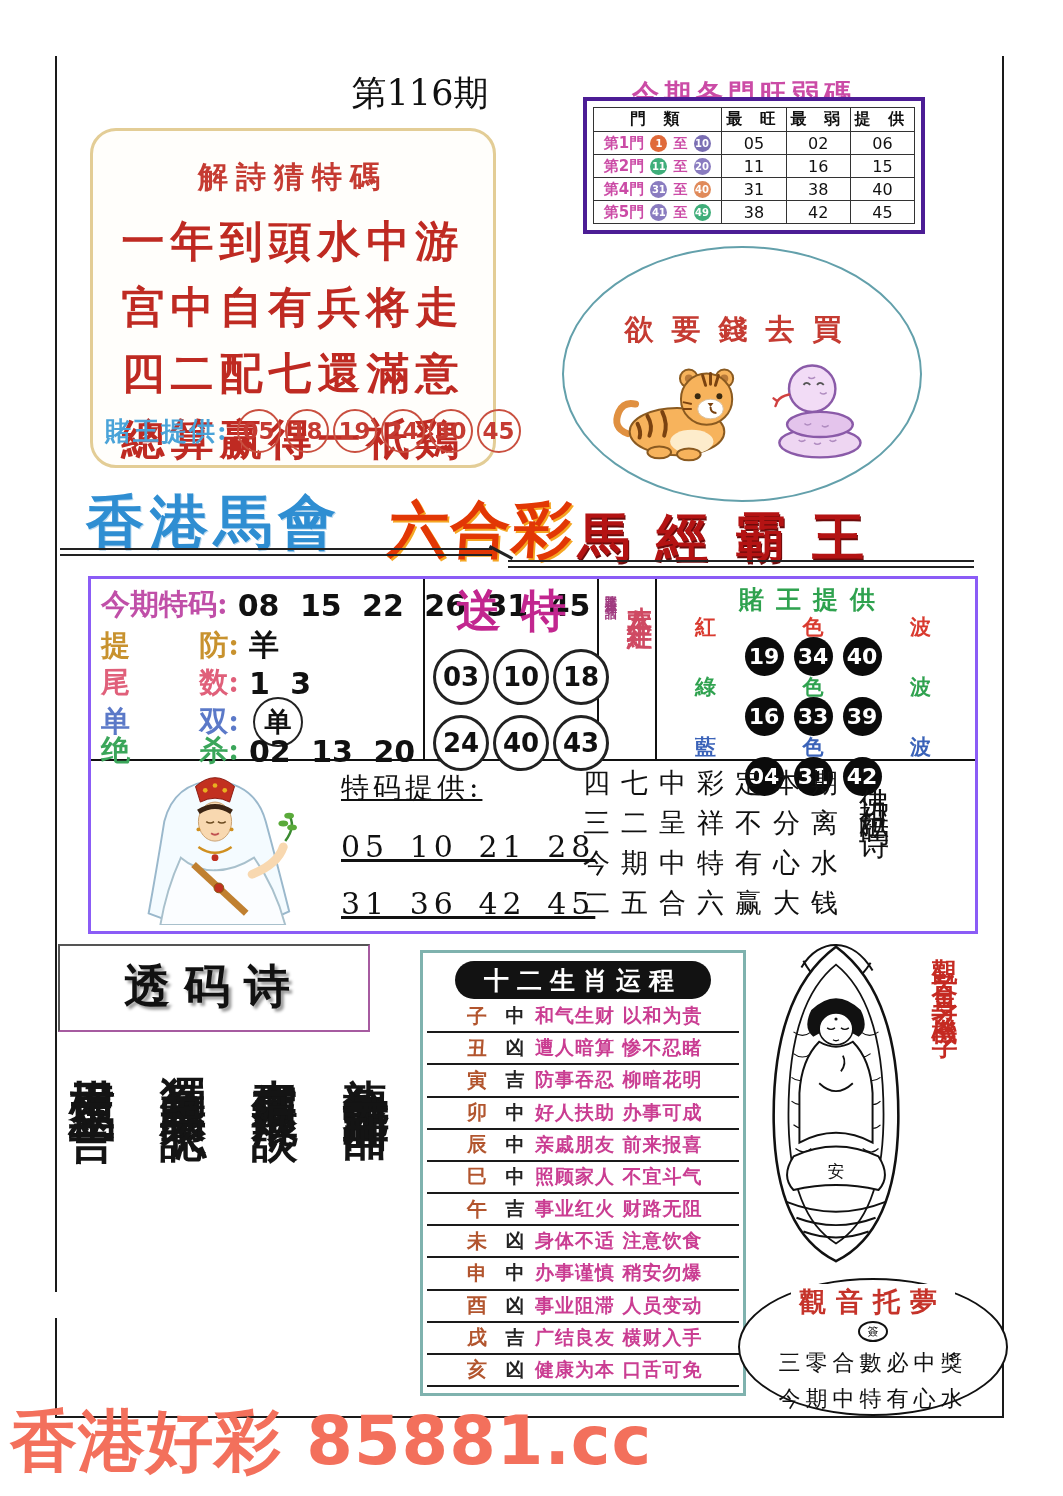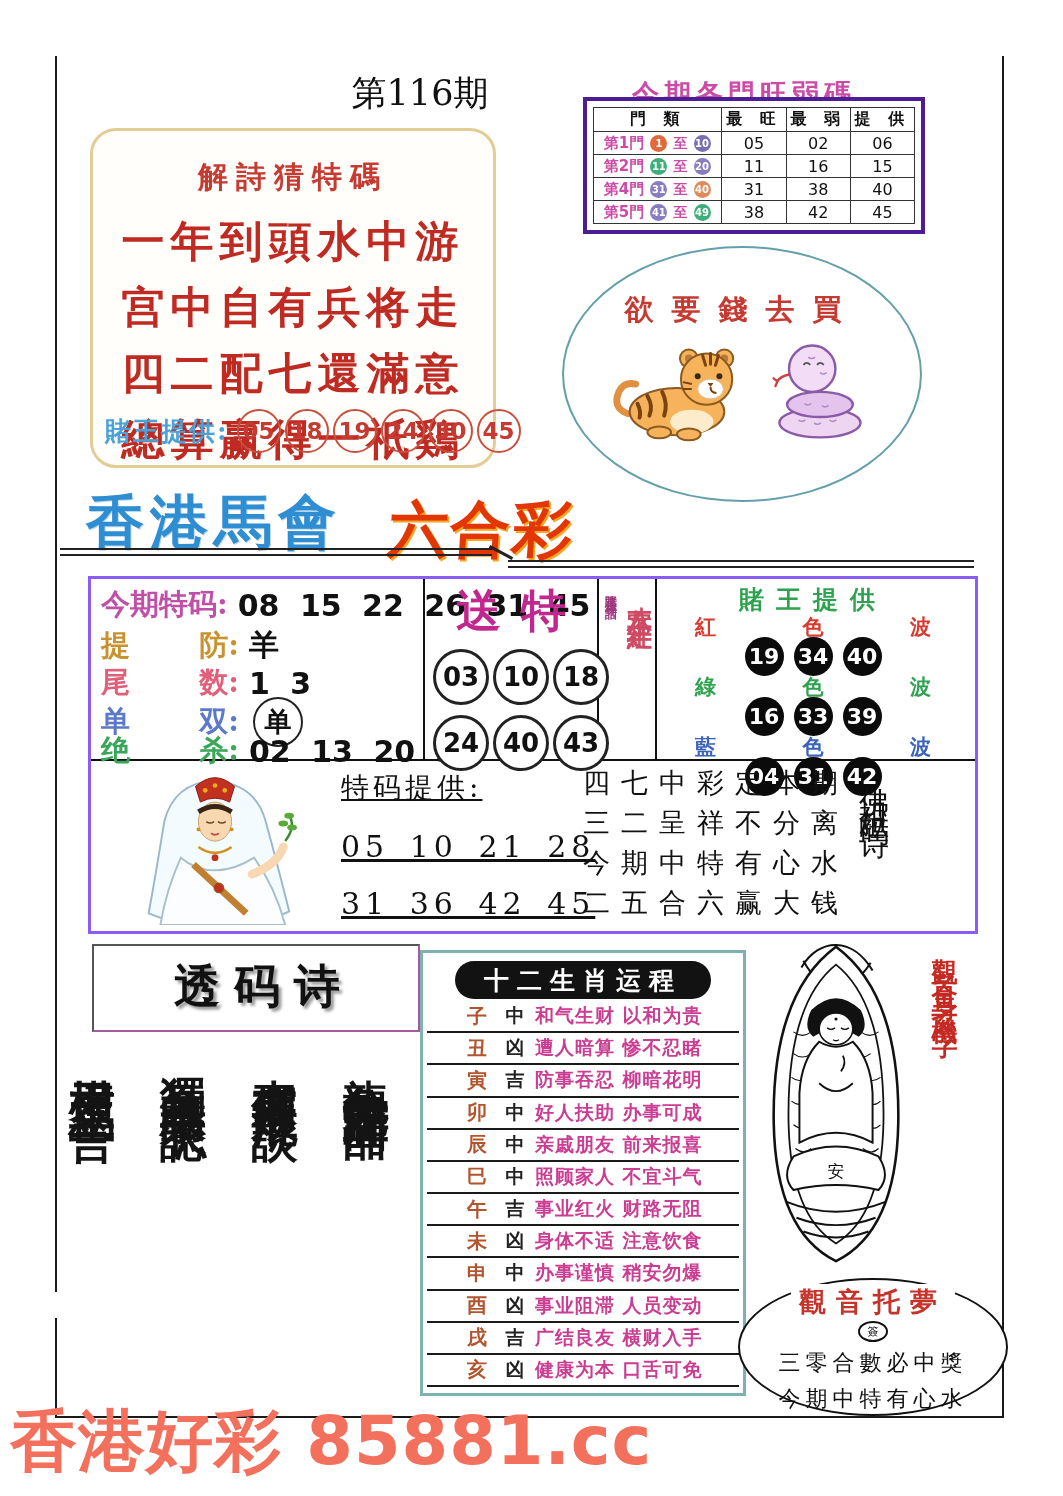--- a/index.html
+++ b/index.html
@@ -32,21 +32,21 @@
   #gate-table{width:100%;border-collapse:collapse;}
   #gate-table td,#gate-table th{border:1.5px solid #333;text-align:center;font-size:16px;color:#111;padding:1px 0;}
   #gate-table th{font-weight:bold;letter-spacing:6px;}
   .gate-name{color:#cb4ba6;font-weight:bold;font-size:15px;}
   .gball{display:inline-flex;width:17px;height:17px;border-radius:50%;color:#fff;font-size:10px;font-weight:bold;
          align-items:center;justify-content:center;vertical-align:middle;margin:0 1px;}
   .zhi{color:#cb4ba6;font-size:14px;font-weight:bold;}
 
   
   #oval{left:562px;top:246px;width:356px;height:252px;border:2px solid #63a0ab;border-radius:50%;background:#fff;}
-  #oval-text{margin-top:42px;text-align:center;color:#c53b32;font-weight:bold;font-size:29px;letter-spacing:18px;font-family:"DejaVu Serif",serif;}
+  #oval-text{margin-top:62px;text-align:center;color:#c53b32;font-weight:bold;font-size:29px;letter-spacing:18px;font-family:"DejaVu Serif",serif;}
   #animals{display:flex;justify-content:center;gap:14px;margin-top:4px;}
 
   
   #club{left:86px;top:484px;font-size:58px;font-weight:900;color:#2f8ed2;letter-spacing:6px;text-shadow:1px 1px 0 #bcd9ee;}
   #lottery{left:388px;top:490px;font-size:60px;font-weight:900;color:#e23705;letter-spacing:2px;transform:skewX(-4deg);text-shadow:2px 2px 0 #f5a623;}
   #brand{left:578px;top:503px;font-size:52px;font-weight:900;color:#b41313;letter-spacing:26px;text-shadow:1px 2px 0 #6d0b0b;}
   .dline{height:0;border-top:2px solid #222;border-bottom:2px solid #222;padding-top:4px;box-sizing:border-box;}
   #ul1{left:60px;top:548px;width:432px;}
   #ul2{left:508px;top:560px;width:466px;}
   #ulc{left:488px;top:551px;width:26px;height:0;border-top:3px solid #222;transform:rotate(28deg);}
@@ -80,21 +80,21 @@
          align-items:center;justify-content:center;font-size:22px;font-weight:bold;}
 
   #teprov{position:absolute;left:250px;top:190px;width:230px;font-family:"DejaVu Serif",serif;color:#111;text-decoration:underline;}
   #teprov .tp-label{font-size:28px;letter-spacing:4px;}
   #teprov .tp-nums{font-size:30px;letter-spacing:5px;margin-top:22px;word-spacing:6px;white-space:nowrap;}
   #bud-poem{position:absolute;left:492px;top:184px;}
   #bud-poem .bline{font-size:27px;line-height:40px;color:#111;letter-spacing:11px;font-family:"DejaVu Serif",serif;white-space:nowrap;}
   #bud-title{position:absolute;left:762px;top:186px;height:160px;font-size:30px;color:#111;letter-spacing:10px;font-family:"DejaVu Serif",serif;}
 
   
-  #touma-box{left:92px;top:944px;width:308px;height:84px;border:2.5px solid #555;border-bottom-color:#a65ba0;border-right-color:#a65ba0;background:#fff;padding-left:16px;}
+  #touma-box{left:58px;top:944px;width:308px;height:84px;border:2.5px solid #555;border-bottom-color:#a65ba0;border-right-color:#a65ba0;background:#fff;}
   #touma-title{text-align:center;font-size:46px;font-weight:900;color:#111;letter-spacing:14px;margin-top:10px;
                text-shadow:3px 3px 3px #9a9a9a;font-family:"DejaVu Serif",serif;}
   #callig{left:62px;top:1042px;width:336px;height:352px;display:flex;justify-content:space-between;}
   #callig .col{font-size:46px;color:#141414;letter-spacing:6px;font-family:"DejaVu Serif",serif;font-weight:bold;height:352px;}
   #white-strip{left:55px;top:1292px;width:346px;height:26px;background:#fff;z-index:5;}
 
   
   #zodiac{left:400px;top:950px;width:320px;height:440px;border:3px solid #7fb2ae;background:#fff;display:flex;flex-direction:column;margin-left:20px;}
   #zodiac-title{width:256px;height:38px;margin:8px auto 2px auto;background:#121212;border-radius:20px;color:#fff;
                 font-size:25px;font-weight:bold;letter-spacing:8px;display:flex;align-items:center;justify-content:center;}
@@ -243,20 +243,21 @@
         <circle cx="54" cy="34" r="24" fill="#f2dcf6" stroke="#8a5aa8" stroke-width="2.5"></circle>
         <path d="M45,30 q3,-4 7,0 M59,30 q3,-4 7,0" fill="none" stroke="#555" stroke-width="2"></path>
         <path d="M30,40 q-9,2 -12,7 M18,47 l-4,-3 M18,47 l-2,5" fill="none" stroke="#d04040" stroke-width="2.5" stroke-linecap="round"></path>
         <path d="M40,87 q3,3 7,0 M56,90 q3,3 7,0 M72,87 q3,3 7,0 M46,70 q3,3 7,0 M64,72 q3,3 7,0 M50,22 q3,3 7,0 M62,38 q3,3 7,0" fill="none" stroke="#b08cc0" stroke-width="1.6"></path>
       </svg>
     </div>
   </div>
 
   <div id="club" class="abs serif">香港馬會</div>
   <div id="lottery" class="abs serif">六合彩</div>
+  <div id="brand" class="abs serif">馬經霸王</div>
   <div id="ul1" class="abs dline"></div>
   <div id="ulc" class="abs"></div>
   <div id="ul2" class="abs dline"></div>
 
   <div id="main-box" class="abs">
     <div class="vdiv" style="left:332px;"></div>
     <div class="vdiv" style="left:506px;"></div>
     <div class="vdiv" style="left:564px;"></div>
     <div id="hdiv"></div>
 

